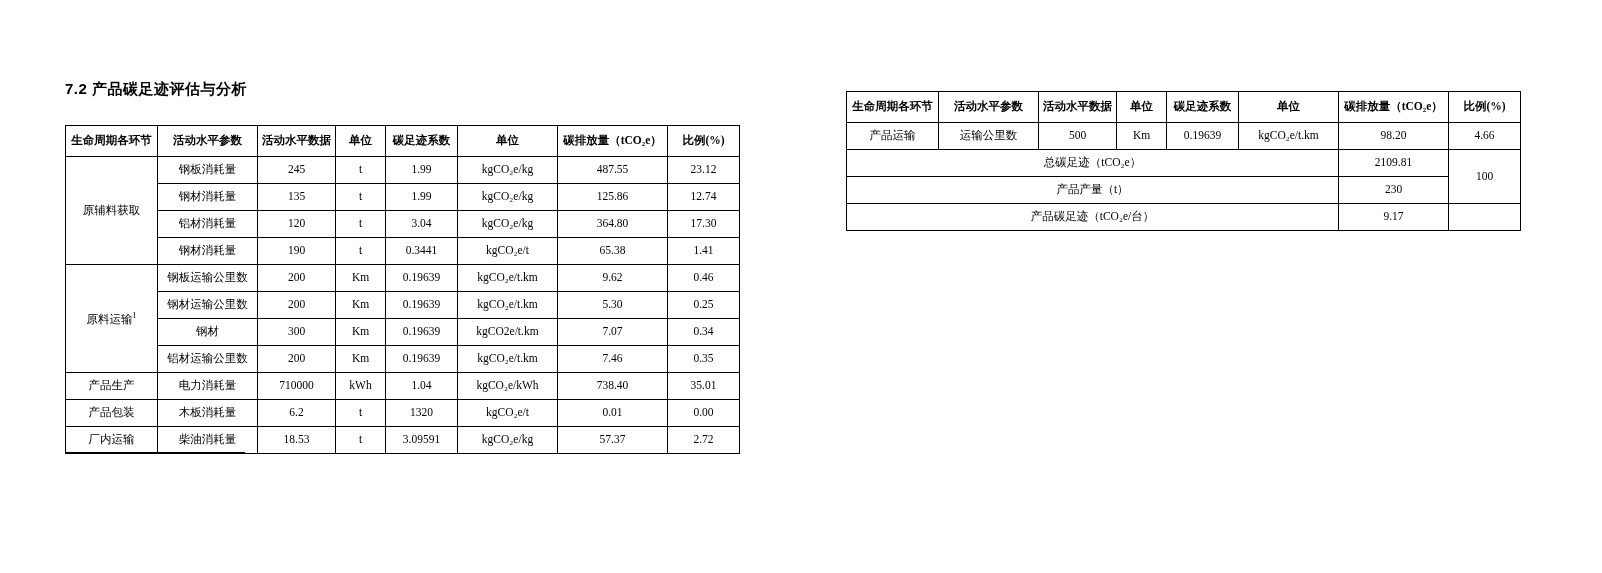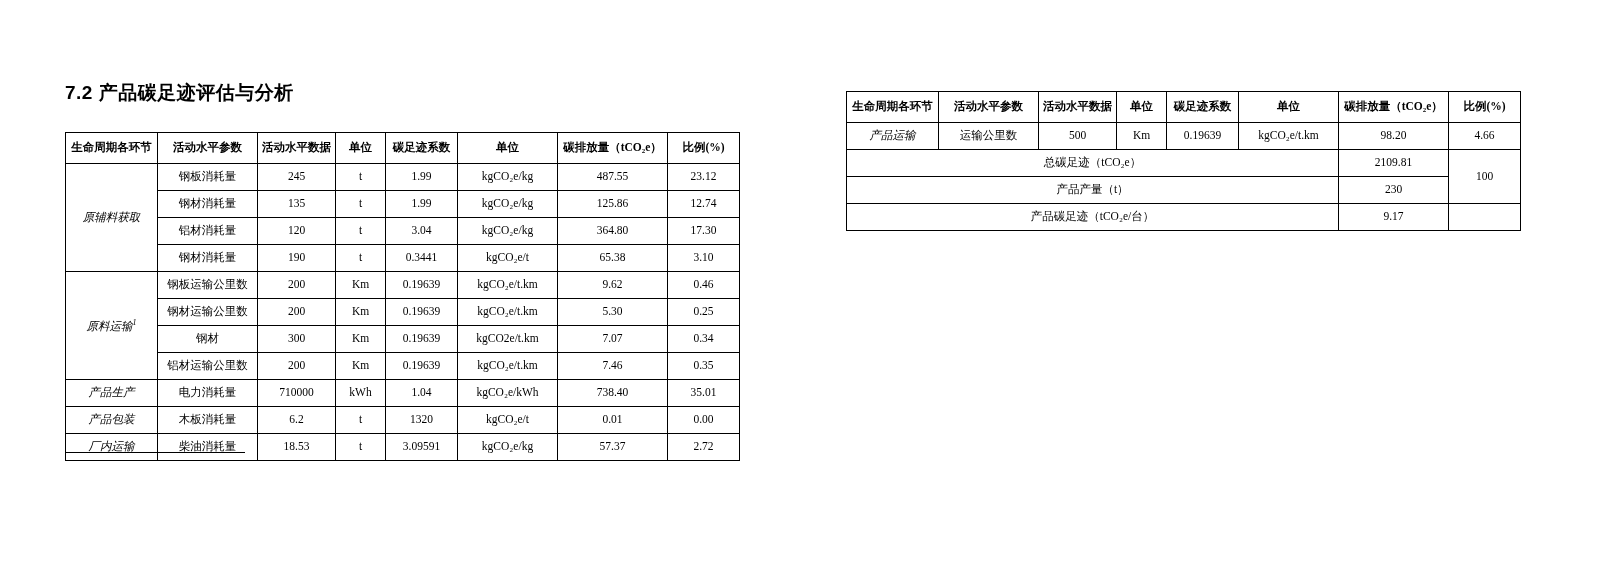--- a/index.html
+++ b/index.html
@@ -22,21 +22,21 @@
   
   .left-col {
     position: absolute;
     left: 65px;
     top: 80px;
     width: 600px;
   }
   .section-heading {
     font-family: "Liberation Sans", sans-serif;
     font-weight: bold;
-    font-size: 19px;
+    font-size: 15px;
     letter-spacing: 0.5px;
     margin: 0 0 26px 0;
   }
   .table-caption {
     font-family: "Liberation Serif", serif;
     font-weight: bold;
     font-size: 13.5px;
     text-align: center;
     margin: 0 0 10px 0;
     letter-spacing: 0.3px;
@@ -69,21 +69,20 @@
   .main-table col.c0 { width: 92px; }
   .main-table col.c1 { width: 100px; }
   .main-table col.c2 { width: 78px; }
   .main-table col.c3 { width: 50px; }
   .main-table col.c4 { width: 72px; }
   .main-table col.c5 { width: 100px; }
   .main-table col.c6 { width: 110px; }
   .main-table col.c7 { width: 72px; }
   .stage-cell {
     font-weight: bold;
-    font-style: italic;
   }
   .sup {
     font-size: 8px;
     vertical-align: super;
   }
   .footnote-wrap {
     position: absolute;
     left: 65px;
     top: 452px;
     width: 600px;
@@ -190,21 +189,21 @@
           <td>364.80</td>
           <td>17.30</td>
         </tr>
         <tr>
           <td>钢材消耗量</td>
           <td>190</td>
           <td>t</td>
           <td>0.3441</td>
           <td>kgCO₂e/t</td>
           <td>65.38</td>
-          <td>3.10</td>
+          <td>1.41</td>
         </tr>
 
         <tr>
           <td class="stage-cell" rowspan="4"><span>原料运输</span><span class="sup">1</span></td>
           <td>钢板运输公里数</td>
           <td>200</td>
           <td>Km</td>
           <td>0.19639</td>
           <td>kgCO₂e/t.km</td>
           <td>9.62</td>

